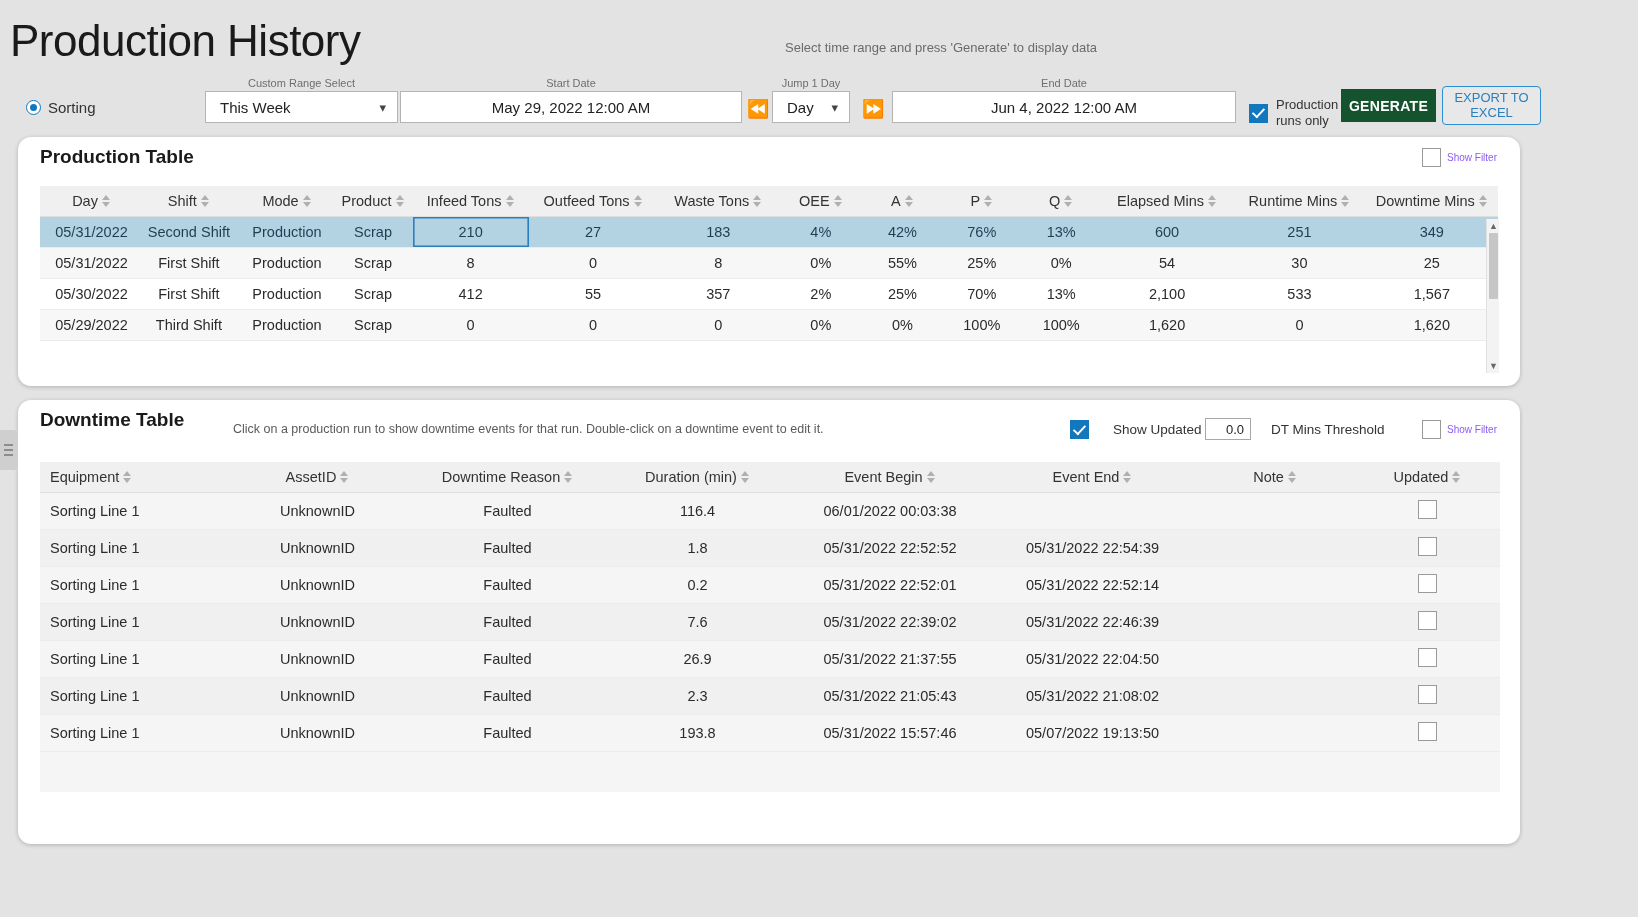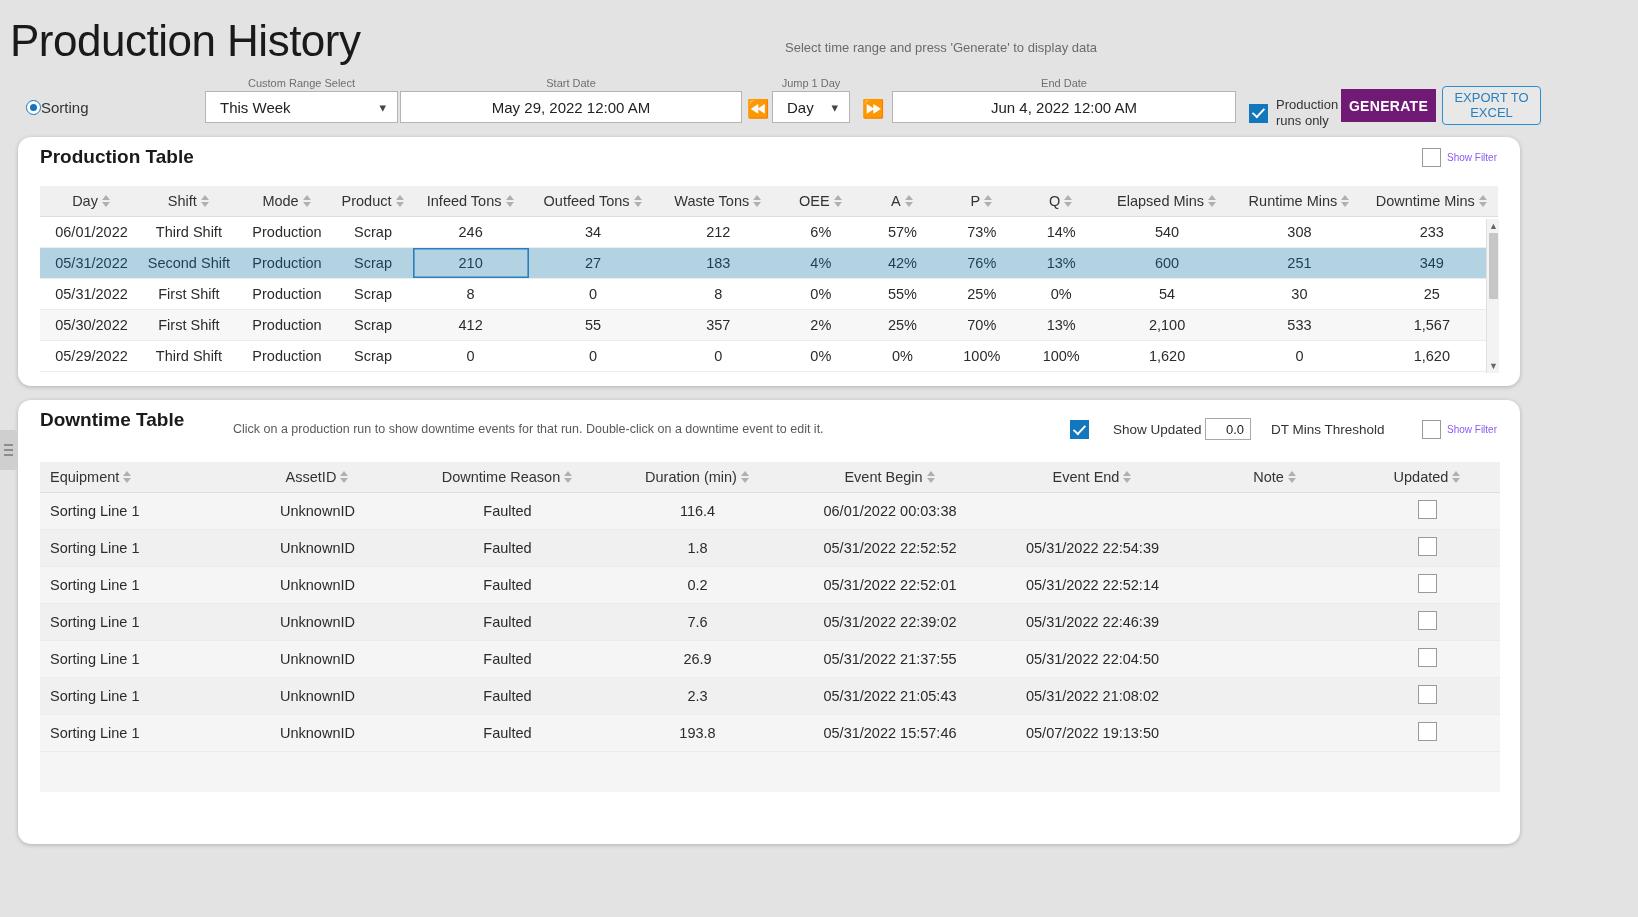--- a/index.html
+++ b/index.html
@@ -20,21 +20,21 @@
   .hint-text {
     position: absolute; left: 785px; top: 40px;
     font-size: 13px; color: #6b6b6b; white-space: nowrap;
   }
 
   
   .toolbar { position: absolute; left: 0; top: 75px; width: 1638px; height: 58px; }
 
   .radio-wrap {
     position: absolute; left: 26px; top: 24px;
-    display: flex; align-items: center; gap: 0;
+    display: flex; align-items: center; gap: 7px;
   }
   .radio-outer {
     width: 15px; height: 15px; border-radius: 50%;
     border: 1.5px solid #1277bc; background: #fff;
     display: flex; align-items: center; justify-content: center;
   }
   .radio-inner { width: 7px; height: 7px; border-radius: 50%; background: #1277bc; }
   .radio-label { font-size: 15px; color: #333; white-space: nowrap; }
 
   .field-group { position: absolute; }
@@ -76,21 +76,21 @@
   .cbox.on { background: #1277bc; border-color: #1277bc; }
   .cbox.on::after {
     content: ""; width: 5px; height: 10px;
     border: solid #fff; border-width: 0 2.2px 2.2px 0;
     transform: rotate(43deg) translate(-1px,-1px);
   }
   .chk-text { font-size: 13px; color: #333; line-height: 1.25; white-space: nowrap; }
 
   .btn-generate {
     position: absolute; left: 1341px; top: 89px;
-    width: 95px; height: 33px; background: #701a75; border: none;
+    width: 95px; height: 33px; background: #14532d; border: none;
     color: #fff; font-size: 14px; font-weight: bold; letter-spacing: .3px;
     display: flex; align-items: center; justify-content: center; cursor: pointer;
   }
   .btn-export {
     position: absolute; left: 1442px; top: 86px;
     width: 99px; height: 39px; background: #e8e8e8;
     border: 1.5px solid #2a8ed0; border-radius: 4px;
     color: #2a7fbf; font-size: 13px; line-height: 1.1; text-align: center;
     display: flex; align-items: center; justify-content: center; cursor: pointer;
   }
@@ -350,36 +350,20 @@
                 <span>Runtime Mins</span>
                 <span class="sort-ico"></span>
               </span></th>
             <th class="ta-c"><span class="thin">
                 <span>Downtime Mins</span>
                 <span class="sort-ico"></span>
               </span></th>
           </tr>
         </thead>
       <tbody>
-          <tr>
-            <td class="ta-c">06/01/2022</td>
-            <td class="ta-c">Third Shift</td>
-            <td class="ta-c">Production</td>
-            <td class="ta-c">Scrap</td>
-            <td class="ta-c">246</td>
-            <td class="ta-c">34</td>
-            <td class="ta-c">212</td>
-            <td class="ta-c">6%</td>
-            <td class="ta-c">57%</td>
-            <td class="ta-c">73%</td>
-            <td class="ta-c">14%</td>
-            <td class="ta-c">540</td>
-            <td class="ta-c">308</td>
-            <td class="ta-c">233</td>
-          </tr>
           <tr class="sel">
             <td class="ta-c">05/31/2022</td>
             <td class="ta-c">Second Shift</td>
             <td class="ta-c">Production</td>
             <td class="ta-c">Scrap</td>
             <td class="ta-c cell-focus">210</td>
             <td class="ta-c">27</td>
             <td class="ta-c">183</td>
             <td class="ta-c">4%</td>
             <td class="ta-c">42%</td>

